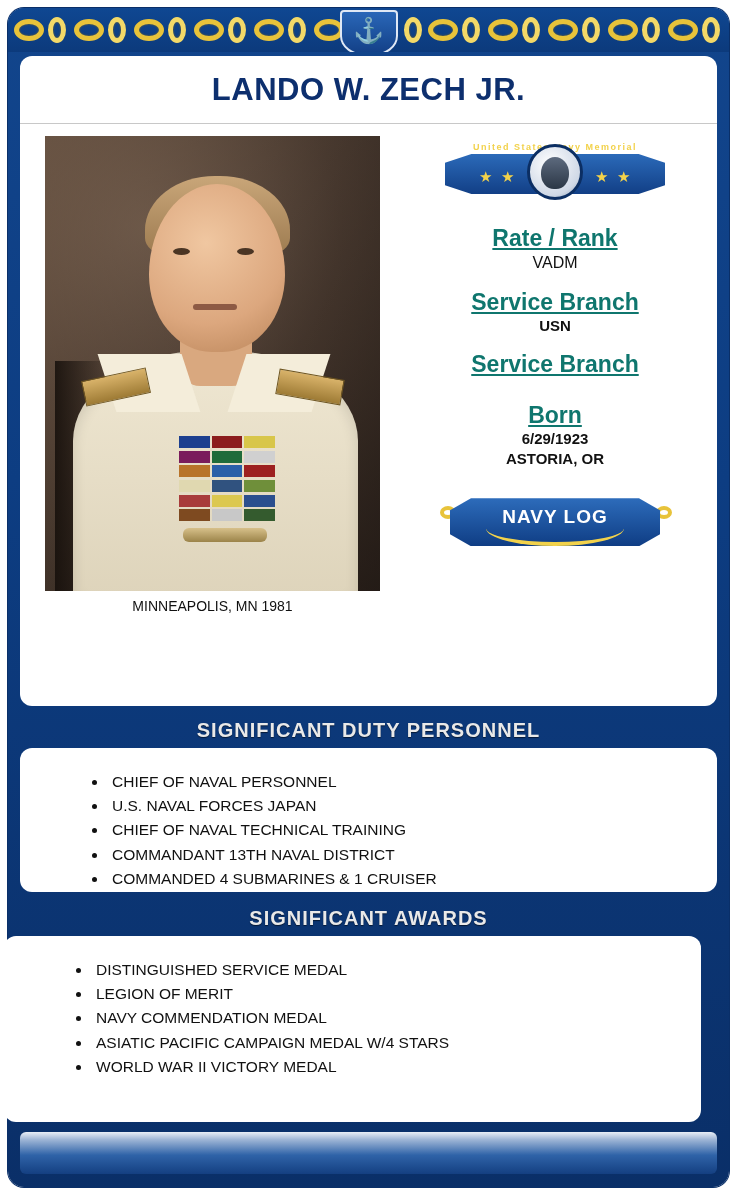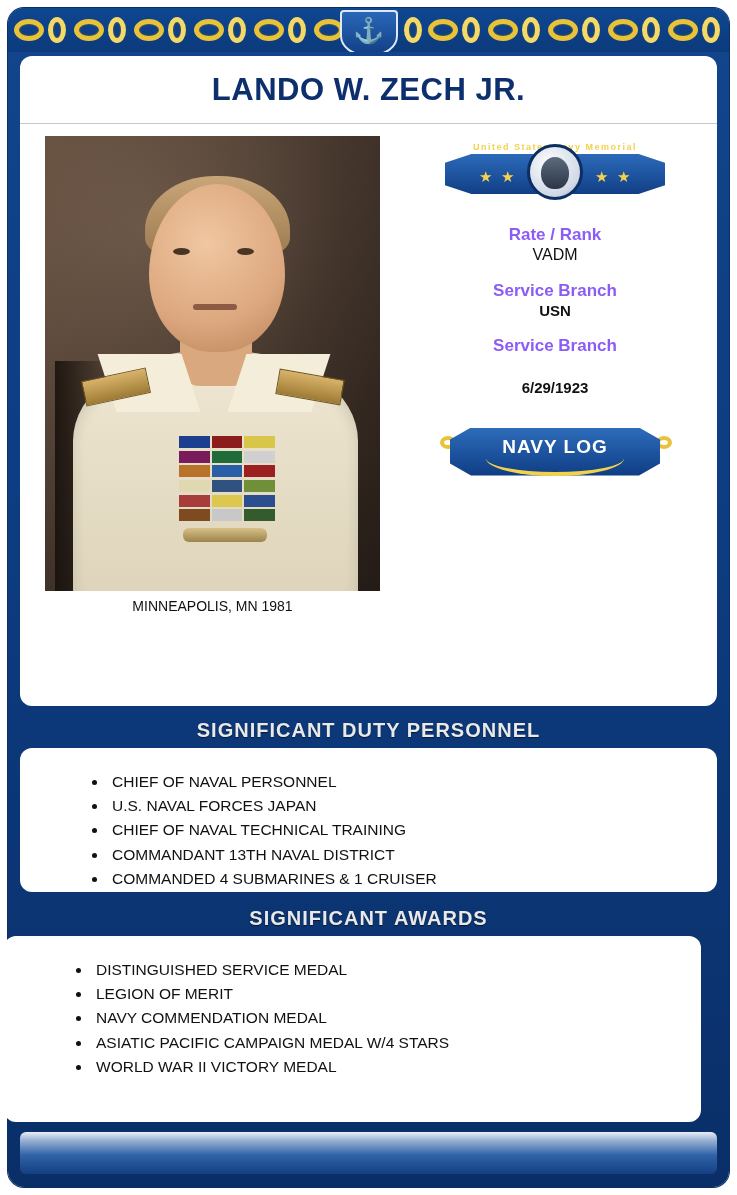--- a/index.html
+++ b/index.html
@@ -280,24 +280,25 @@
     top: 28px;
     color: #f2d24b;
     font-size: 15px;
   }
   .ml-star.s1 { left: 34px; }
   .ml-star.s2 { left: 56px; }
   .ml-star.s3 { left: 150px; }
   .ml-star.s4 { left: 172px; }
   .field { margin-bottom: 14px; }
   .field-label {
-    font-size: 17px;
+    font-size: 23px;
     font-weight: bold;
-    color: #8b5cf6;
+    color: #0f766e;
     line-height: 1.25;
+    text-decoration: underline;
   }
   .field-value {
     font-size: 17px;
     color: #111111;
     line-height: 1.3;
   }
   .field-value.small { font-size: 15px; font-weight: bold; }
   .field-value.med { font-size: 16px; }
   .navylog {
     position: relative;
@@ -500,21 +501,23 @@
       <div class="field">
         <div class="field-label">Service Branch</div>
         <div class="field-value small">USN</div>
       </div>
 
       <div class="field">
         <div class="field-label">Service Branch</div>
       </div>
 
       <div class="field" style="margin-top:22px;">
+        <div class="field-label">Born</div>
         <div class="field-value small">6/29/1923</div>
+        <div class="field-value small">ASTORIA, OR</div>
       </div>
 
       <div class="navylog">
         <div class="nl-chain-l">
           <div class="mini-link" style="left:0;top:2px;"></div>
           <div class="mini-link" style="left:14px;top:8px;"></div>
           <div class="mini-link" style="left:26px;top:2px;"></div>
         </div>
         <div class="nl-chain-r">
           <div class="mini-link" style="left:0;top:2px;"></div>

